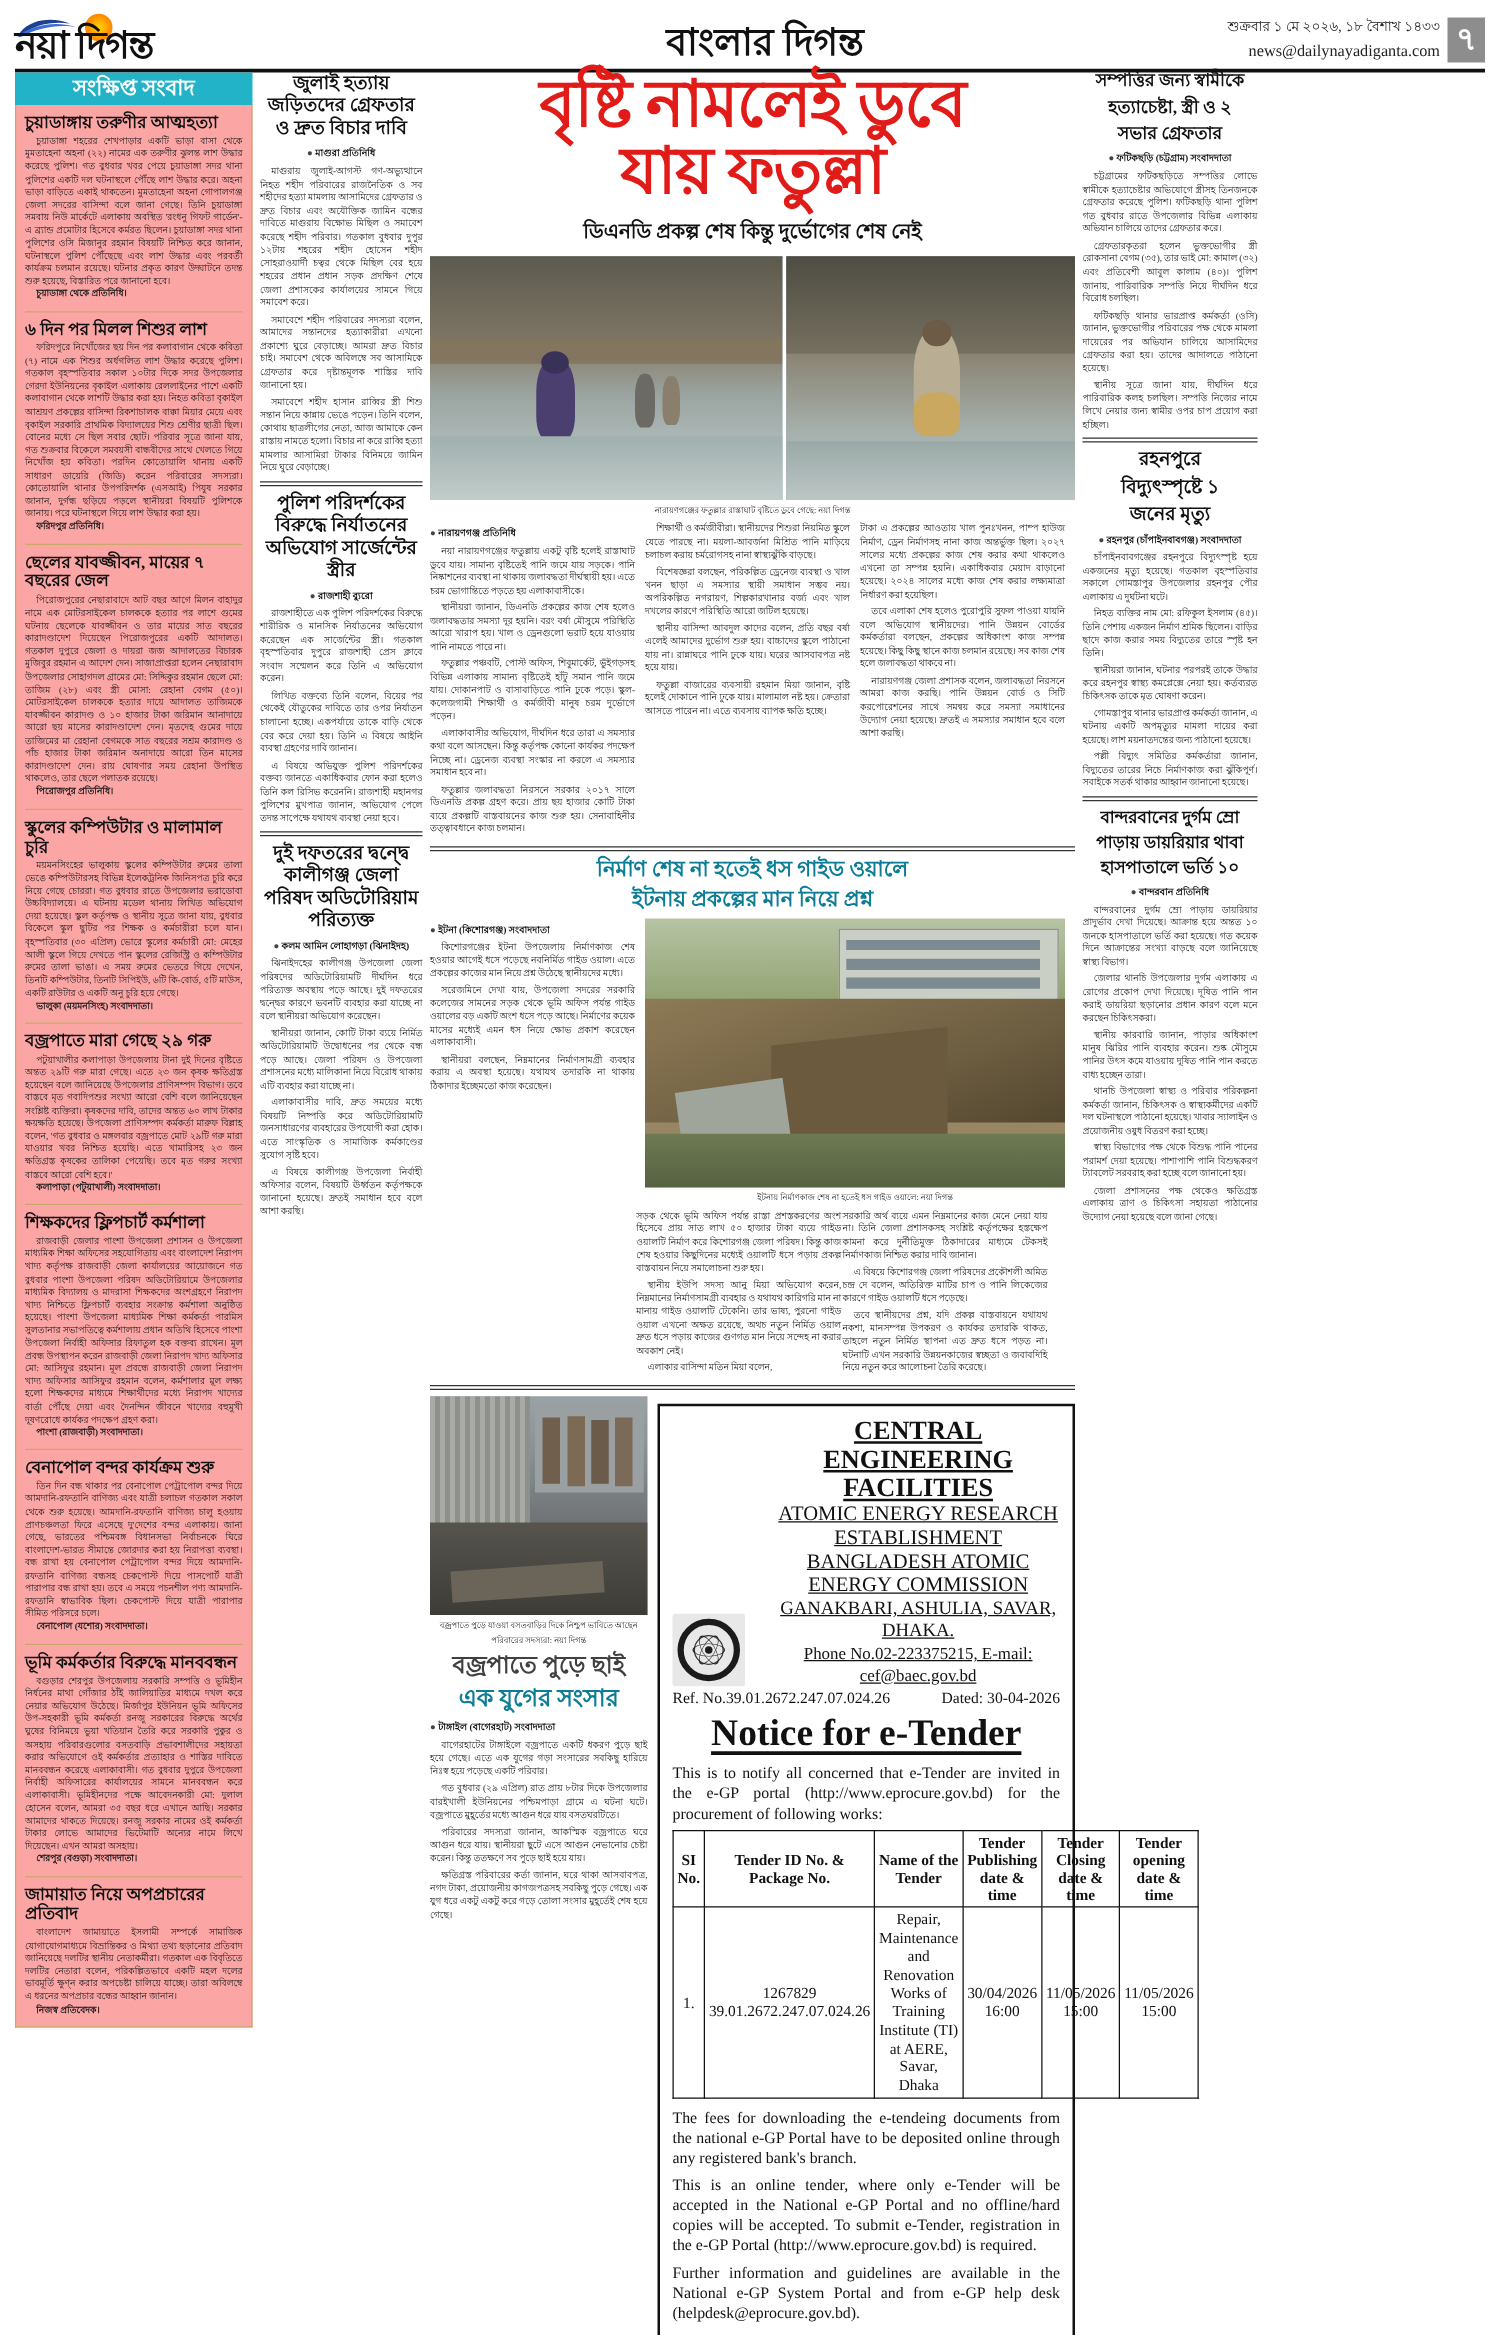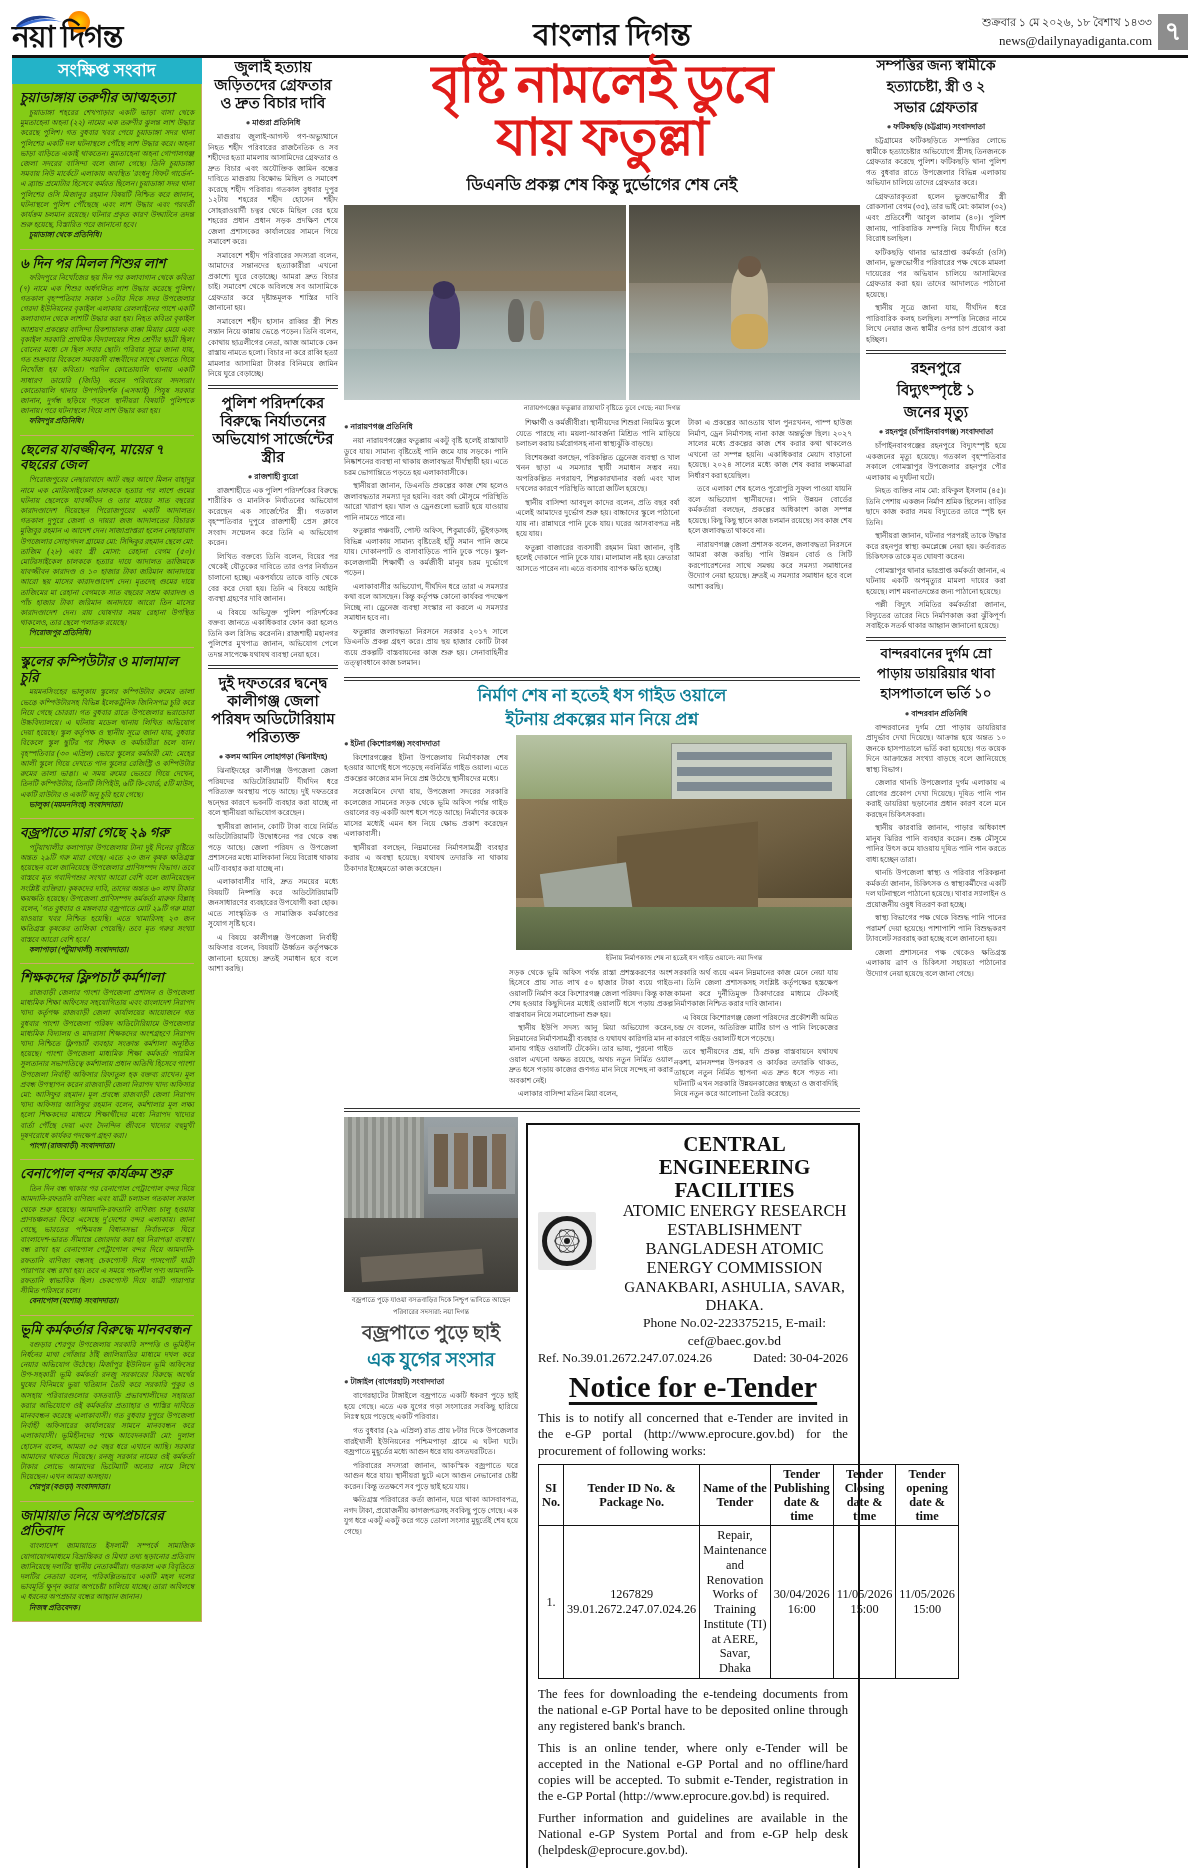--- a/index.html
+++ b/index.html
@@ -43,21 +43,21 @@
     hyphens:auto;word-spacing:-0.3px;}
   .body-text p{margin:0 0 3px 0;text-indent:9px;}
   .body-text p.noind{text-indent:0;}
   .credit{font-weight:bold;}
 
   
   .brief-banner{
     background:#23b3c8;color:#ffffff;text-align:center;font-weight:bold;font-size:17px;
     padding:4px 0 5px 0;letter-spacing:0px;line-height:1;
   }
-  .brief-body{background:#84cc16;border:1px solid #c9a96a;border-top:none;padding:6px 7px 8px 7px;font-style:italic;}
+  .brief-body{background:#fca5a5;border:1px solid #c9a96a;border-top:none;padding:6px 7px 8px 7px;}
   .brief-item{margin-bottom:8px;}
   .brief-item:last-child{margin-bottom:0;}
   .brief-h{font-size:13.5px;font-weight:bold;line-height:1.18;margin:0 0 2px 0;color:#111;}
   .brief-p{font-size:7.3px;line-height:1.4;text-align:justify;text-indent:9px;margin:0;color:#1a1a1a;}
   .brief-sep{height:1px;background:#c9a96a;margin:7px 0 6px 0;}
 
   
   .hl-sub{font-size:15px;font-weight:bold;text-align:center;line-height:1.2;margin:0 0 4px 0;}
   .hl-sub2{font-size:17px;font-weight:bold;text-align:center;line-height:1.2;margin:0 0 4px 0;}
   .byline{font-size:7.6px;font-weight:bold;margin:2px 0 3px 0;text-align:center;}
@@ -86,21 +86,21 @@
   .wall-strip{position:absolute;left:0;right:0;background:rgba(90,80,60,.35);}
 
   .photo-guide{height:215px;background:linear-gradient(180deg,#7d8c5a 0%,#8e9a63 18%,#a79a72 35%,#b6a37c 52%,#9d8a66 68%,#8a7a5c 100%);position:relative;overflow:hidden;}
   .photo-burn{height:175px;background:linear-gradient(180deg,#9aa2a6 0%,#8d9599 20%,#7d8486 40%,#6d7072 60%,#5e5f5c 80%,#55534e 100%);position:relative;overflow:hidden;}
 
   
   .notice{
     border:2px solid #111;background:#fff;padding:8px 10px 6px 10px;margin-top:6px;
     font-family:"Liberation Serif",serif;
   }
-  .notice-head{display:flex;align-items:center;gap:25px;}
+  .notice-head{display:flex;align-items:flex-end;gap:25px;text-decoration:underline;}
   .baec-logo{width:58px;height:58px;flex:0 0 58px;background:#e8e8e8;position:relative;border-radius:2px;}
   .baec-ring{position:absolute;left:4px;top:4px;width:50px;height:50px;border-radius:50%;
     border:5px solid #1b1b1b;box-sizing:border-box;}
   .baec-ring:after{content:"";position:absolute;left:8px;top:8px;right:8px;bottom:8px;border-radius:50%;
     border:1.5px solid #333;}
   .atom{position:absolute;left:50%;top:50%;width:26px;height:26px;margin:-13px 0 0 -13px;}
   .atom .orb{position:absolute;inset:0;border:1.3px solid #222;border-radius:50%;
     transform:scaleY(.4);}
   .atom .orb.b{transform:rotate(60deg) scaleY(.4);}
   .atom .orb.c{transform:rotate(-60deg) scaleY(.4);}

